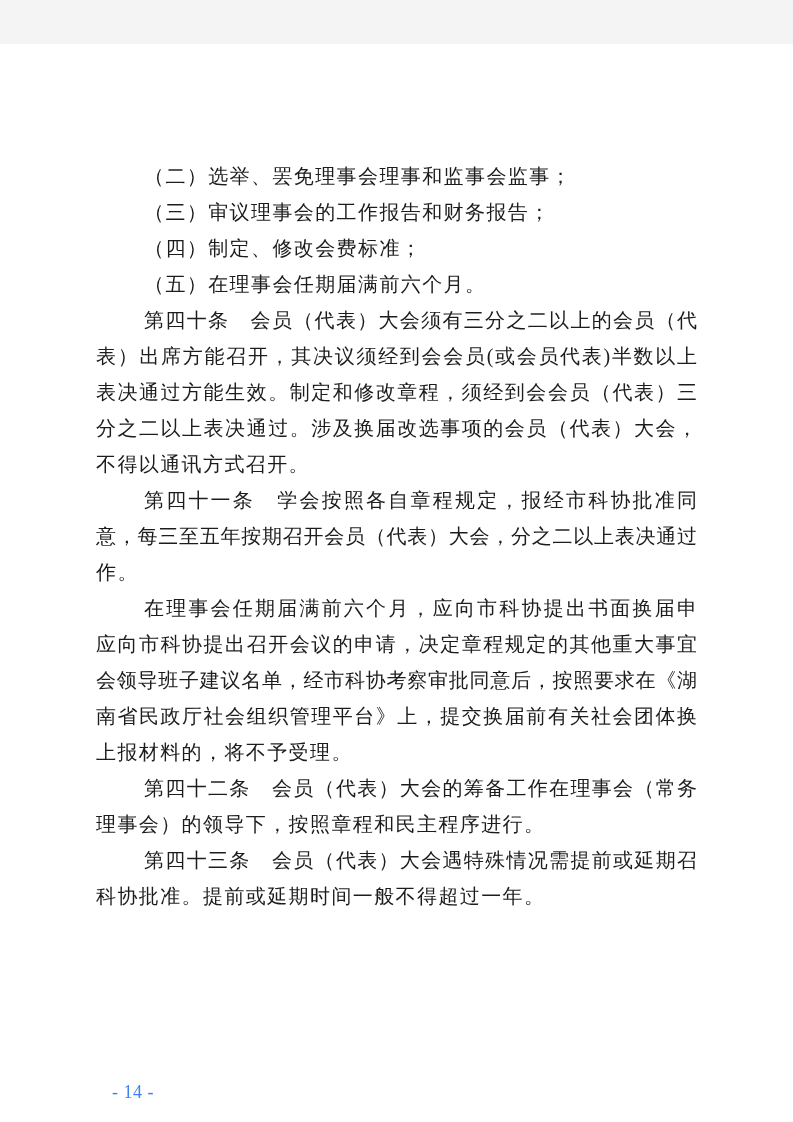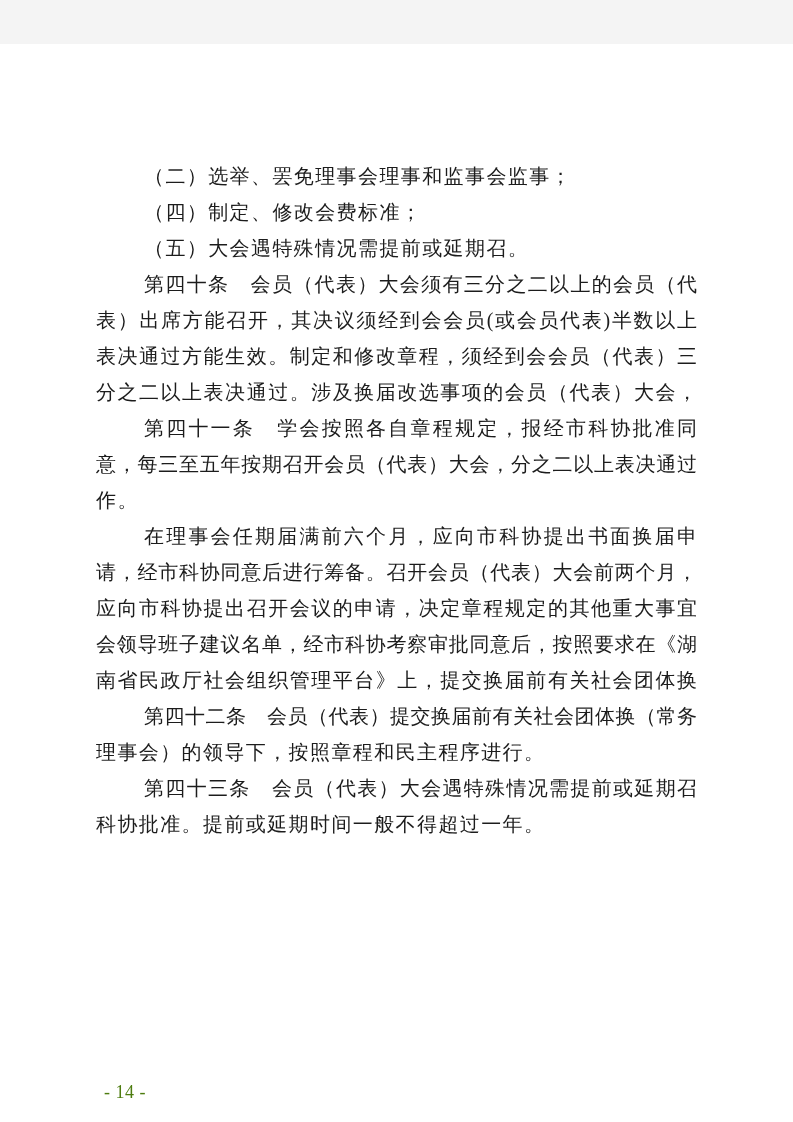--- a/index.html
+++ b/index.html
@@ -34,53 +34,55 @@
     text-align: justify;
     text-align-last: justify;
     letter-spacing: 0;
   }
   
   .ln:not(.full) { letter-spacing: 1.4px; }
   .ln.indent { text-indent: 48px; }
   .art { font-weight: 400; }
   .page-number {
     position: absolute;
-    left: 104px; top: 1036px;
+    left: 112px; top: 1036px;
     font-size: 18px;
     line-height: 24px;
-    color: #4d7c0f;
+    color: #3b82f6;
     letter-spacing: 0.5px;
   }
 </style>
 </head>
 <body>
 
 <div class="page">
   <div class="doc-body">
 
     <div class="ln indent"><span>（二）选举、罢免理事会理事和监事会监事；</span></div>
+    <div class="ln indent"><span>（三）审议理事会的工作报告和财务报告；</span></div>
     <div class="ln indent"><span>（四）制定、修改会费标准；</span></div>
-    <div class="ln indent"><span>（五）大会遇特殊情况需提前或延期召。</span></div>
+    <div class="ln indent"><span>（五）在理事会任期届满前六个月。</span></div>
 
     <div class="ln indent full"><b class="art">第四十条</b><span>　会员（代表）大会须有三分之二以上的会员（代</span></div>
     <div class="ln full"><span>表）出席方能召开，其决议须经到会会员(或会员代表)半数以上</span></div>
     <div class="ln full"><span>表决通过方能生效。制定和修改章程，须经到会会员（代表）三</span></div>
     <div class="ln full"><span>分之二以上表决通过。涉及换届改选事项的会员（代表）大会，</span></div>
+    <div class="ln"><span>不得以通讯方式召开。</span></div>
 
     <div class="ln indent full"><b class="art">第四十一条</b><span>　学会按照各自章程规定，报经市科协批准同</span></div>
     <div class="ln full"><span>意，每三至五年按期召开会员（代表）大会，分之二以上表决通过</span></div>
     <div class="ln"><span>作。</span></div>
 
     <div class="ln indent full"><span>在理事会任期届满前六个月，应向市科协提出书面换届申</span></div>
-    <div class="ln full"><span>请，经市科协同意后进行筹备。召开会员（代表）大会前两个月，</span></div>
     <div class="ln full"><span>应向市科协提出召开会议的申请，决定章程规定的其他重大事宜</span></div>
     <div class="ln full"><span>会领导班子建议名单，经市科协考察审批同意后，按照要求在《湖</span></div>
     <div class="ln full"><span>南省民政厅社会组织管理平台》上，提交换届前有关社会团体换</span></div>
+    <div class="ln"><span>上报材料的，将不予受理。</span></div>
 
-    <div class="ln indent full"><b class="art">第四十二条</b><span>　会员（代表）提交换届前有关社会团体换（常务</span></div>
+    <div class="ln indent full"><b class="art">第四十二条</b><span>　会员（代表）大会的筹备工作在理事会（常务</span></div>
     <div class="ln"><span>理事会）的领导下，按照章程和民主程序进行。</span></div>
 
     <div class="ln indent full"><b class="art">第四十三条</b><span>　会员（代表）大会遇特殊情况需提前或延期召</span></div>
     <div class="ln"><span>科协批准。提前或延期时间一般不得超过一年。</span></div>
 
 
   </div>
 
   <div class="page-number">- 14 -</div>
 </div>

